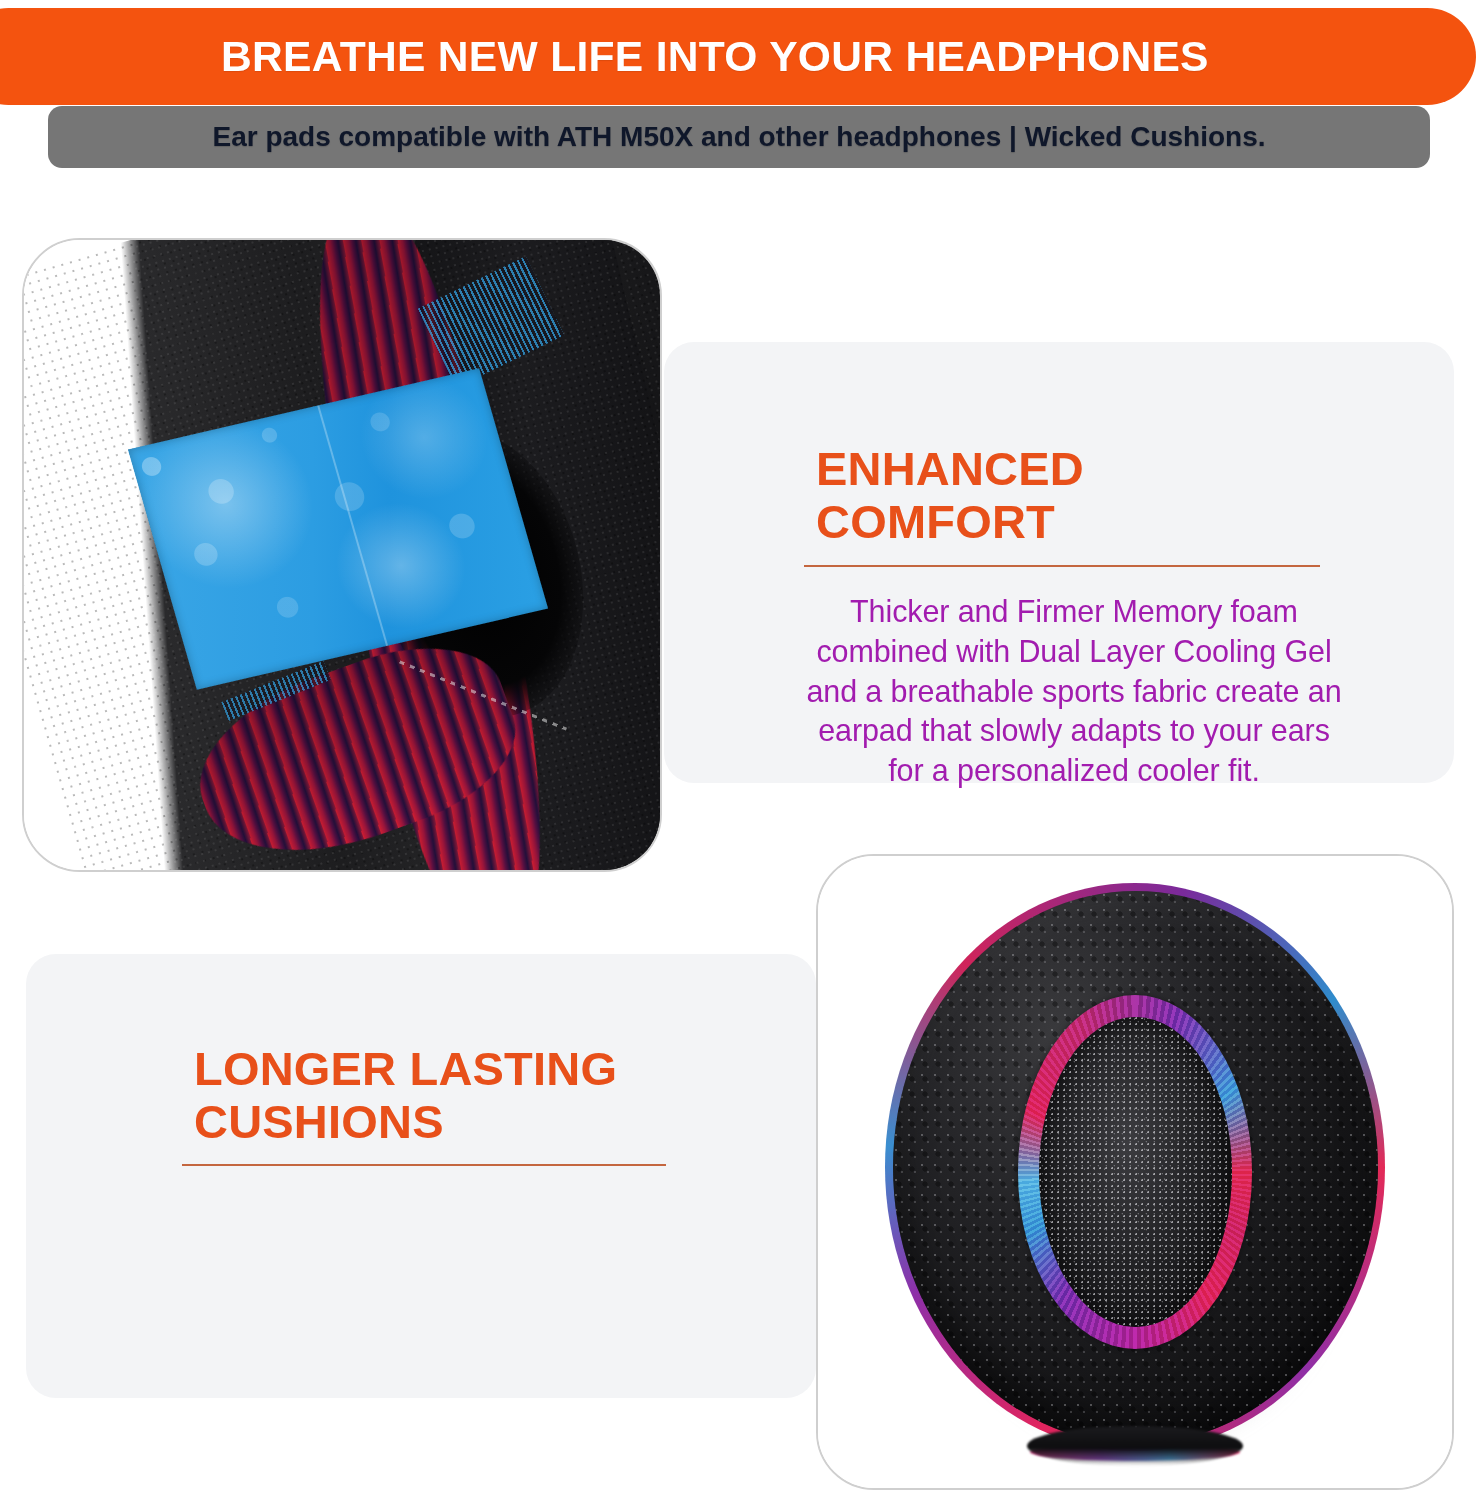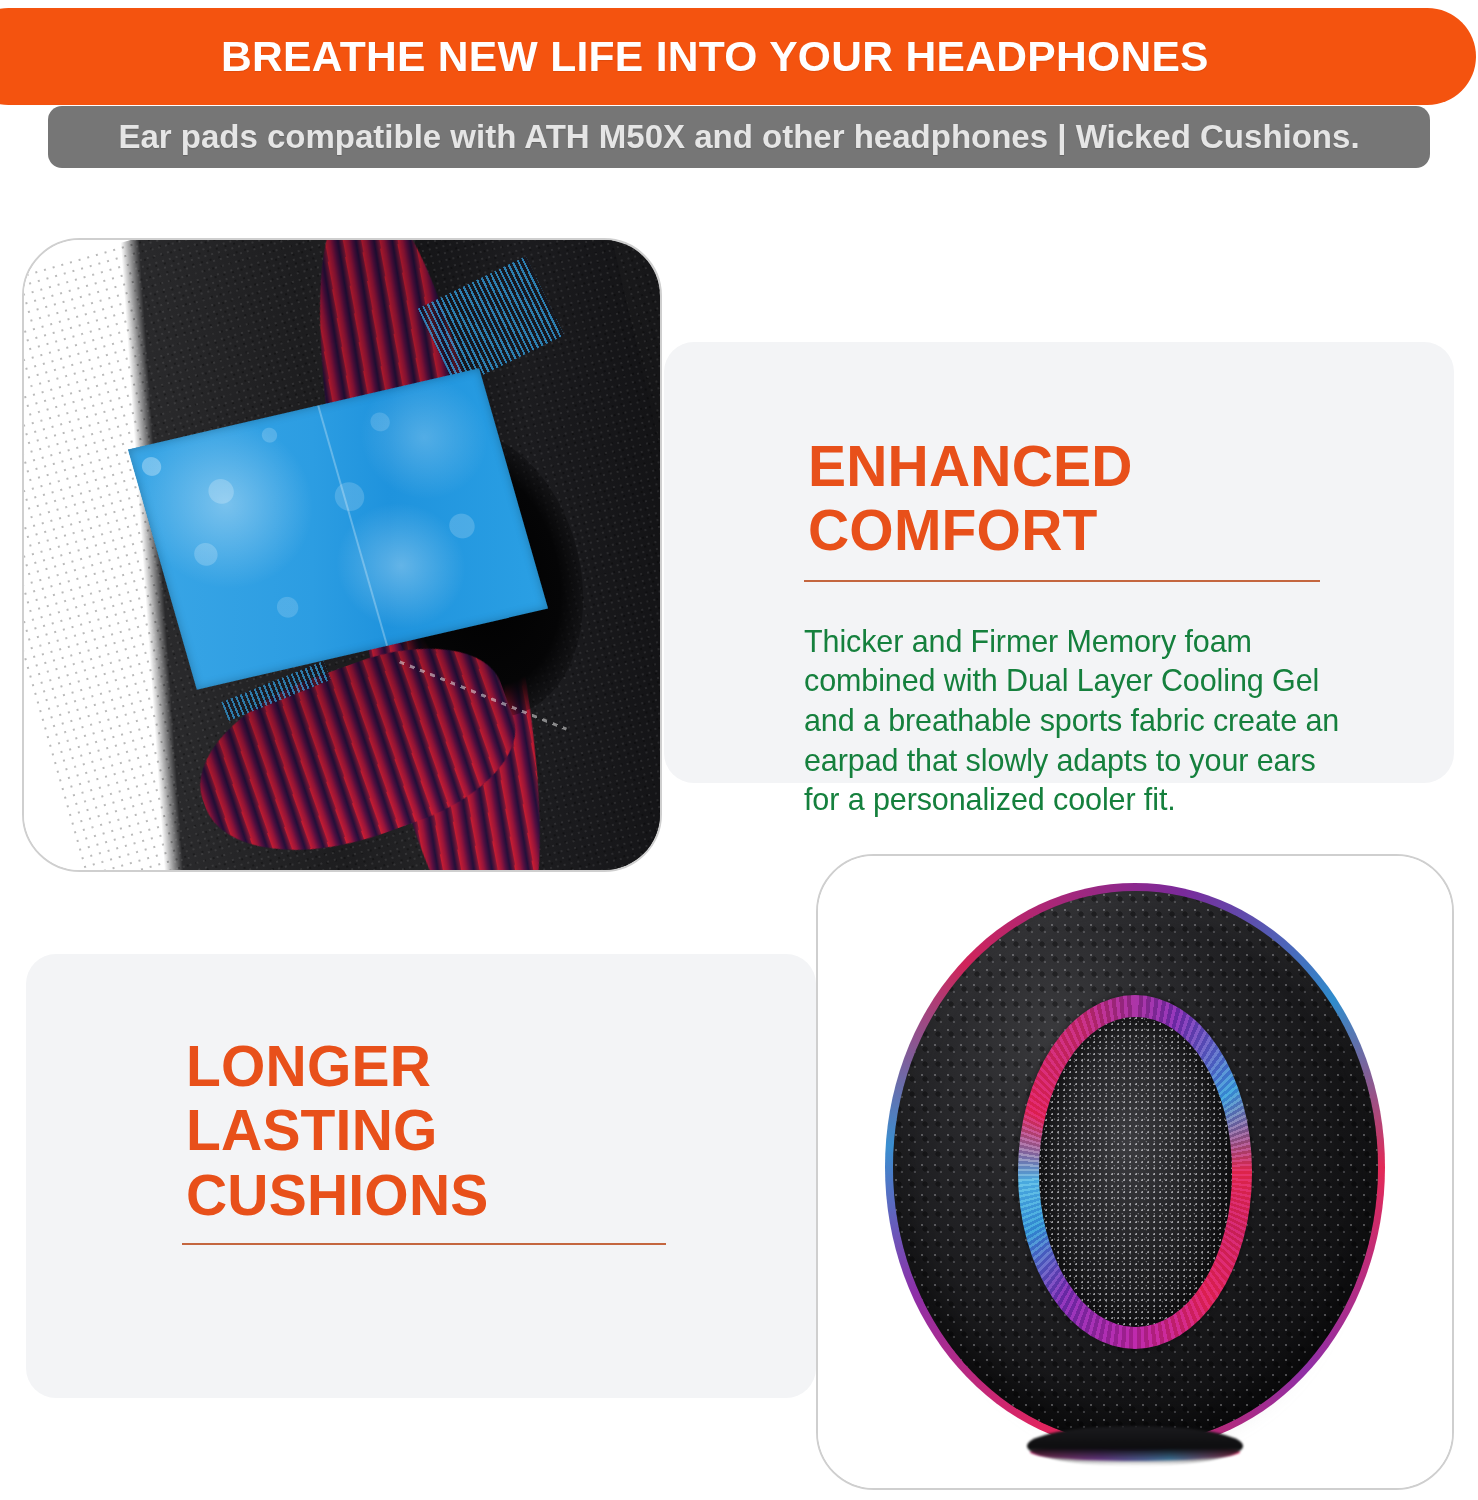--- a/index.html
+++ b/index.html
@@ -55,22 +55,22 @@
     width: 1382px;
     height: 62px;
     background: #767676;
     border-radius: 14px;
     display: flex;
     align-items: center;
     justify-content: center;
     box-sizing: border-box;
   }
   .subtitle-banner .subtitle-text {
-    color: #e5e5e5;
-    font-size: 33px;
+    color: #0f172a;
+    font-size: 28px;
     font-weight: bold;
     white-space: nowrap;
     letter-spacing: 0px;
     text-shadow: 0 1px 1px rgba(40,40,40,0.25);
   }
 
   
   .photo-card {
     position: absolute;
     border: 2px solid #cfcfcf;
@@ -110,45 +110,46 @@
     width: 790px;
     height: 444px;
   }
 
   .text-inner { position: absolute; }
   #text-card-comfort .text-inner { left: 140px; top: 88px; width: 540px; }
   #text-card-cushions .text-inner { left: 156px; top: 76px; width: 500px; }
 
   .feature-heading {
     color: #E8501A;
-    font-size: 57px;
+    font-size: 47px;
     font-weight: bold;
     line-height: 1.13;
     letter-spacing: 0.2px;
-    margin: 4px;
+    margin: 12px;
     font-family: "Liberation Sans", sans-serif;
     white-space: pre-line;
   }
   .heading-rule {
     margin-top: 17px;
     height: 2px;
     background: #C4663F;
     width: 516px;
   }
   #text-card-cushions .heading-rule { width: 484px; margin-top: 16px; }
 
   .feature-body {
-    margin-top: 40px;
-    color: #15803d;
+    margin-top: 25px;
+    color: #a21caf;
     font-size: 30.5px;
     line-height: 1.30;
     font-weight: 300;
     font-family: "Liberation Sans", sans-serif;
     white-space: pre-line;
     letter-spacing: -0.1px;
+    text-align: center;
   }
 
   
   .gel-photo {
     position: absolute;
     inset: 0;
     background: #ffffff;
   }
   .gel-band {
     position: absolute;

